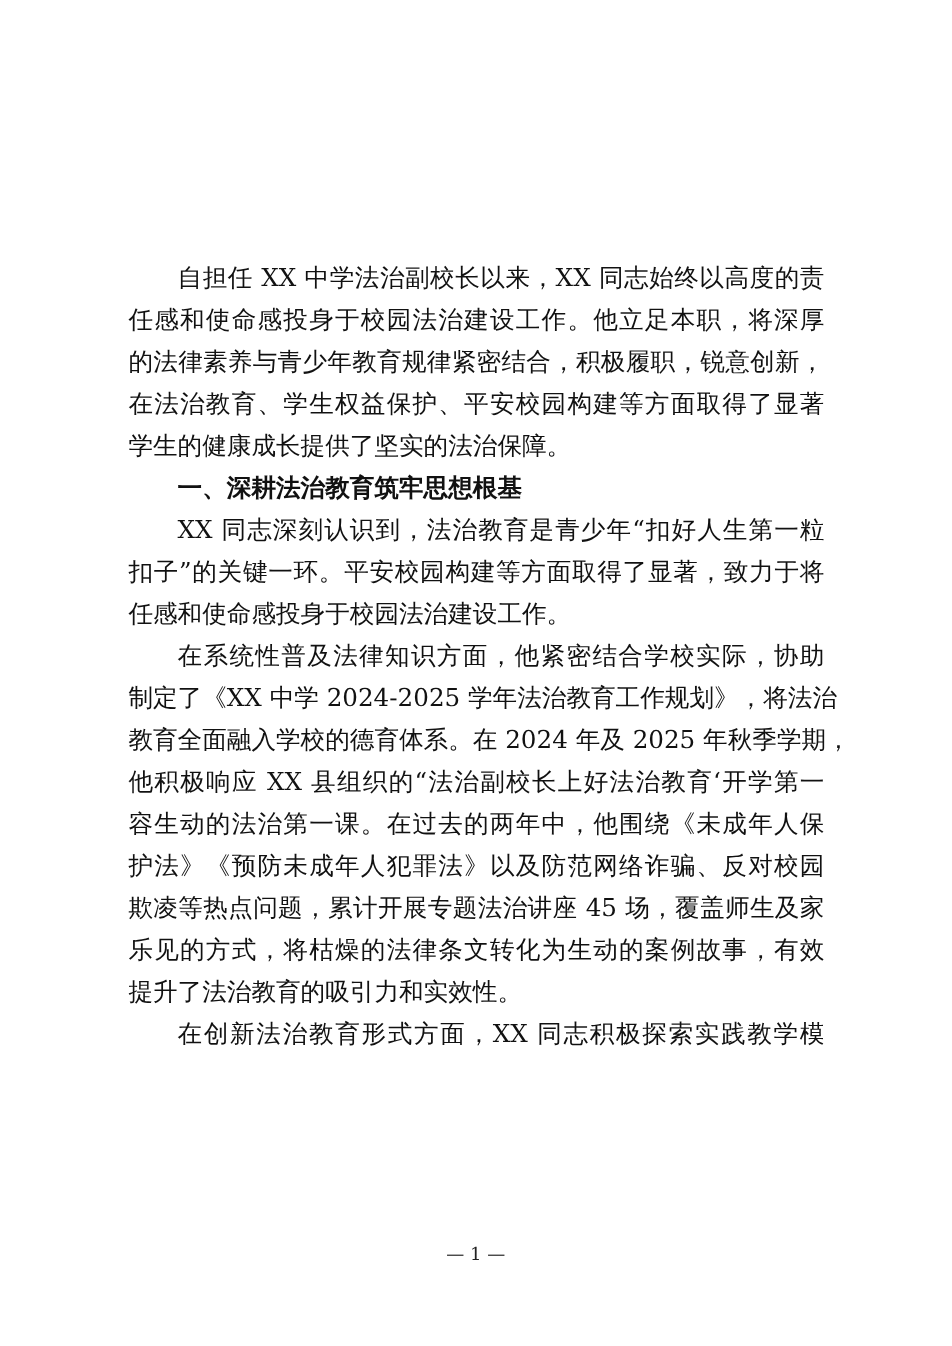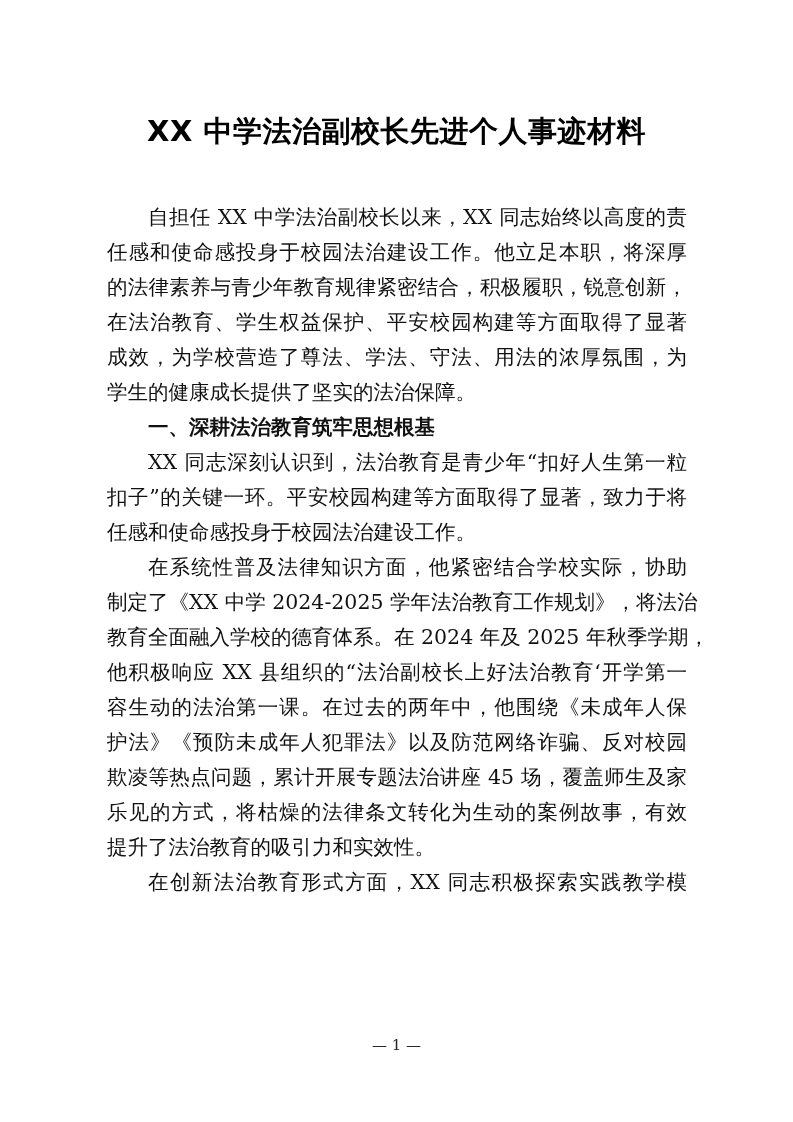--- a/index.html
+++ b/index.html
@@ -2,42 +2,40 @@
 <html><head>
 <meta charset="utf-8">
 <style>
   html, body { margin: 0; padding: 0; background: #ffffff; }
   body { width: 793px; height: 1122px; position: relative; overflow: hidden;
          font-family: "DejaVu Serif", "Liberation Serif", serif; color: #111; }
   .page { position: absolute; left: 0; top: 0; width: 793px; height: 1122px; background: #fff; }
   .title { position: absolute; top: 112px; left: 0; width: 793px; text-align: center;
            font-family: "DejaVu Sans", "Liberation Sans", sans-serif; font-weight: bold;
            font-size: 29px; letter-spacing: 0.5px; color: #000; }
-  .body { position: absolute; left: 107px; top: 200px; width: 580px; }
+  .body { position: absolute; left: 107px; top: 214px; width: 580px; }
   .line { height: 35px; line-height: 35px; font-size: 20.5px; white-space: nowrap;
           text-align: justify; text-align-last: justify; letter-spacing: 0; }
   .line.last { text-align-last: left; }
   .line.indent { padding-left: 41px; }
   .heading { font-family: "DejaVu Sans", "Liberation Sans", sans-serif; font-weight: bold;
              text-align-last: left; font-size: 20.5px; }
   .footer { position: absolute; top: 1036px; left: 0; width: 793px; text-align: center;
             font-size: 15px; color: #222; }
 </style>
 </head>
 <body>
 
 <div class="page">
-  <div class="title">XX 中学法治副校长先进个人事迹材料</div>
 
   <div class="body">
     <div class="line indent">自担任 XX 中学法治副校长以来，XX 同志始终以高度的责</div>
     <div class="line">任感和使命感投身于校园法治建设工作。他立足本职，将深厚</div>
     <div class="line">的法律素养与青少年教育规律紧密结合，积极履职，锐意创新，</div>
     <div class="line">在法治教育、学生权益保护、平安校园构建等方面取得了显著</div>
-    <div class="line">成效，为学校营造了尊法、学法、守法、用法的浓厚氛围，为</div>
     <div class="line last">学生的健康成长提供了坚实的法治保障。</div>
     <div class="line indent heading">一、深耕法治教育筑牢思想根基</div>
     <div class="line indent">XX 同志深刻认识到，法治教育是青少年“扣好人生第一粒</div>
     <div class="line">扣子”的关键一环。平安校园构建等方面取得了显著，致力于将</div>
     <div class="line last">任感和使命感投身于校园法治建设工作。</div>
     <div class="line indent">在系统性普及法律知识方面，他紧密结合学校实际，协助</div>
     <div class="line">制定了《XX 中学 2024-2025 学年法治教育工作规划》，将法治</div>
     <div class="line">教育全面融入学校的德育体系。在 2024 年及 2025 年秋季学期，</div>
     <div class="line">他积极响应 XX 县组织的“法治副校长上好法治教育‘开学第一</div>
     <div class="line">容生动的法治第一课。在过去的两年中，他围绕《未成年人保</div>

